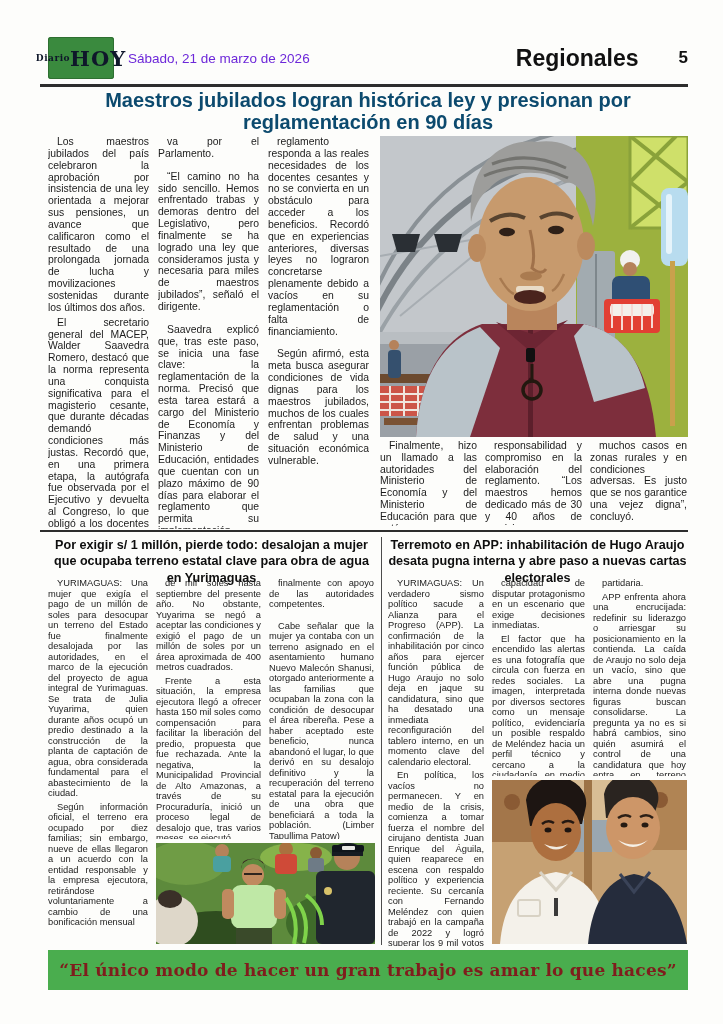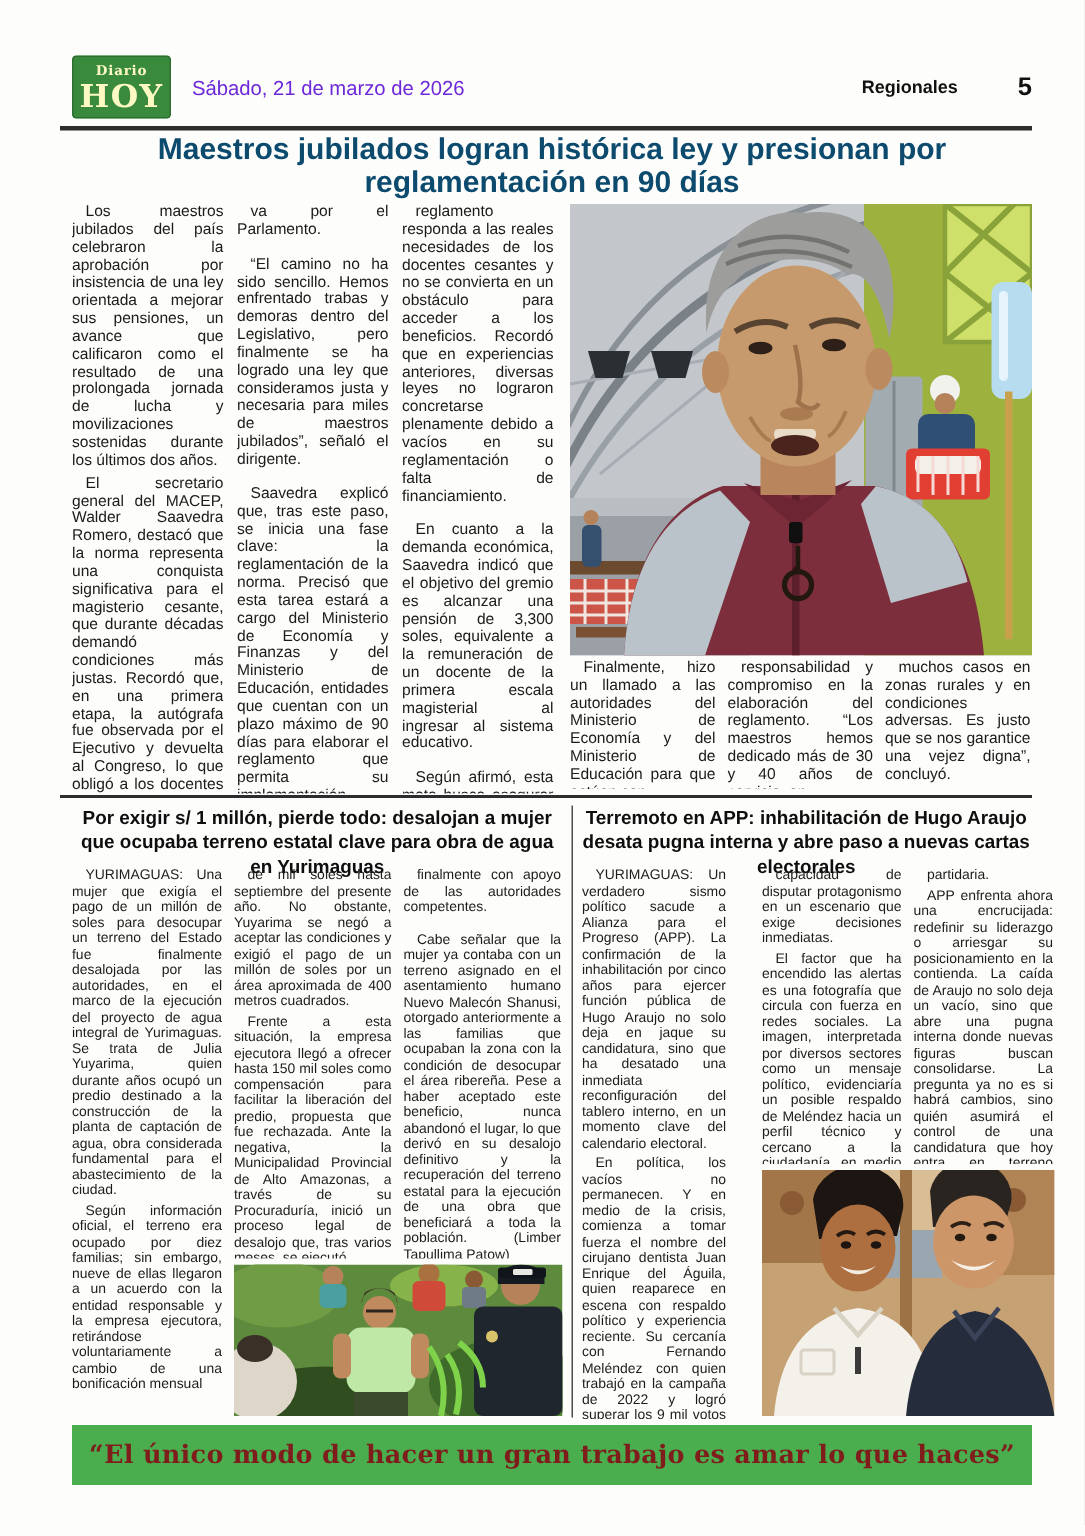--- a/index.html
+++ b/index.html
@@ -3,27 +3,27 @@
 <meta charset="utf-8">
 <style>
   html,body{margin:0;padding:0;background:#e8e8e6;}
   .page{
     position:relative;width:723px;height:1024px;margin:0 auto;
     background:#fdfdfb;color:#1b1b1b;overflow:hidden;
     font-family:"Liberation Sans", sans-serif;
   }
   
   .masthead{position:absolute;left:48px;top:36px;width:640px;height:44px;display:flex;align-items:center;}
-  .logo{width:66px;height:42px;background:#3a8a3e;border-radius:3px;color:#fef9c3;
-        display:flex;flex-direction:column;align-items:center;justify-content:center;
+  .logo{width:66px;height:42px;background:#3a8a3e;border-radius:3px;color:#0f172a;
+        display:flex;flex-direction:row;align-items:center;justify-content:center;
         font-family:"DejaVu Serif", serif;font-weight:bold;box-shadow:inset 0 0 0 1px #2e6f31;}
   .logo-top{font-size:9px;line-height:10px;letter-spacing:.5px;}
   .logo-main{font-size:21px;line-height:21px;letter-spacing:1px;}
   .date{margin-left:14px;font-size:13.5px;color:#6d28d9;}
-  .section{margin-left:auto;font-weight:bold;font-size:12px;color:#111;}
+  .section{margin-left:auto;font-weight:bold;font-size:23px;color:#111;}
   .pagenum{margin-left:40px;font-weight:bold;font-size:17px;color:#111;}
   .header-rule{position:absolute;left:40px;top:84px;width:648px;height:3px;background:#2d2d2d;}
   .mid-rule{position:absolute;left:40px;top:530px;width:648px;height:2px;background:#2d2d2d;}
 
   
   .headline1{position:absolute;left:48px;top:89px;width:640px;text-align:center;
              font-size:20px;font-weight:bold;line-height:1.1;color:#0c4a6e;}
   .a1{position:absolute;left:48px;top:136px;width:640px;display:flex;gap:9px;}
   .a1-text{display:flex;gap:9px;width:323px;flex:none;}
   .a1-text .col{width:101px;height:393px;overflow:hidden;}
@@ -43,21 +43,21 @@
   .art3{width:299px;flex:none;}
   .subhead{font-weight:bold;font-size:12.6px;line-height:1.3;text-align:center;color:#0e0e0e;
            height:36px;margin-bottom:5px;}
   .bottom p{font-size:9.3px;line-height:10.5px;}
   .art2-body{display:flex;gap:8px;height:368px;}
   .art2-body .c1{width:100px;height:368px;overflow:hidden;flex:none;}
   .art2-right{width:219px;flex:none;}
   .art2-cols{display:flex;gap:8px;height:261px;overflow:hidden;}
   .art2-cols .col{width:105px;height:261px;overflow:hidden;}
   .photo2{width:219px;height:101px;margin-top:4px;}
-  .art3-body{display:flex;gap:24px;height:368px;}
+  .art3-body{display:flex;gap:8px;height:368px;}
   .art3-body .c1{width:96px;height:368px;overflow:hidden;flex:none;}
   .art3-right{width:195px;flex:none;}
   .art3-cols{display:flex;gap:8px;height:198px;overflow:hidden;}
   .art3-cols .col{width:93px;height:198px;overflow:hidden;}
   .photo3{width:195px;height:164px;margin-top:4px;}
 
   
   .banner{position:absolute;left:48px;top:950px;width:640px;height:40px;background:#4aad4e;
           color:#7f1d1d;display:flex;align-items:center;justify-content:center;
           font-family:"DejaVu Serif", serif;font-weight:bold;font-size:17px;letter-spacing:.2px;}
@@ -87,21 +87,20 @@
         <p>El secretario general del MACEP, Walder Saavedra Romero, destacó que la norma representa una conquista significativa para el magisterio cesante, que durante décadas demandó condiciones más justas. Recordó que, en una primera etapa, la autógrafa fue observada por el Ejecutivo y devuelta al Congreso, lo que obligó a los docentes a redoblar esfuerzos hasta lograr su aprobación definiti-</p>
       </div>
       <div class="col spaced">
         <p>va por el Parlamento.</p>
         <p>“El camino no ha sido sencillo. Hemos enfrentado trabas y demoras dentro del Legislativo, pero finalmente se ha logrado una ley que consideramos justa y necesaria para miles de maestros jubilados”, señaló el dirigente.</p>
         <p>Saavedra explicó que, tras este paso, se inicia una fase clave: la reglamentación de la norma. Precisó que esta tarea estará a cargo del Ministerio de Economía y Finanzas y del Ministerio de Educación, entidades que cuentan con un plazo máximo de 90 días para elaborar el reglamento que permita su implementación efectiva.</p>
 
       </div>
       <div class="col spaced">
         <p>reglamento responda a las reales necesidades de los docentes cesantes y no se convierta en un obstáculo para acceder a los beneficios. Recordó que en experiencias anteriores, diversas leyes no lograron concretarse plenamente debido a vacíos en su reglamentación o falta de financiamiento.</p>
-        <p>En cuanto a la demanda económica, Saavedra indicó que el objetivo del gremio es alcanzar una pensión de 3,300 soles, equivalente a la remuneración de un docente de la primera escala magisterial al ingresar al sistema educativo.</p>
         <p>Según afirmó, esta meta busca asegurar condiciones de vida dignas para los maestros jubilados, muchos de los cuales enfrentan problemas de salud y una situación económica vulnerable.</p>
       </div>
     </div>
 
     <div class="a1-right">
 
       <svg class="photo photo1" width="308" height="301" viewBox="0 0 308 301" xmlns="http://www.w3.org/2000/svg">
         <rect width="308" height="301" fill="#c3c7cb"></rect>
         <path d="M-10,190 Q70,8 300,0" stroke="#7b8287" stroke-width="6" fill="none"></path>
         <path d="M-10,215 Q75,40 300,24" stroke="#9aa1a6" stroke-width="4" fill="none"></path>

